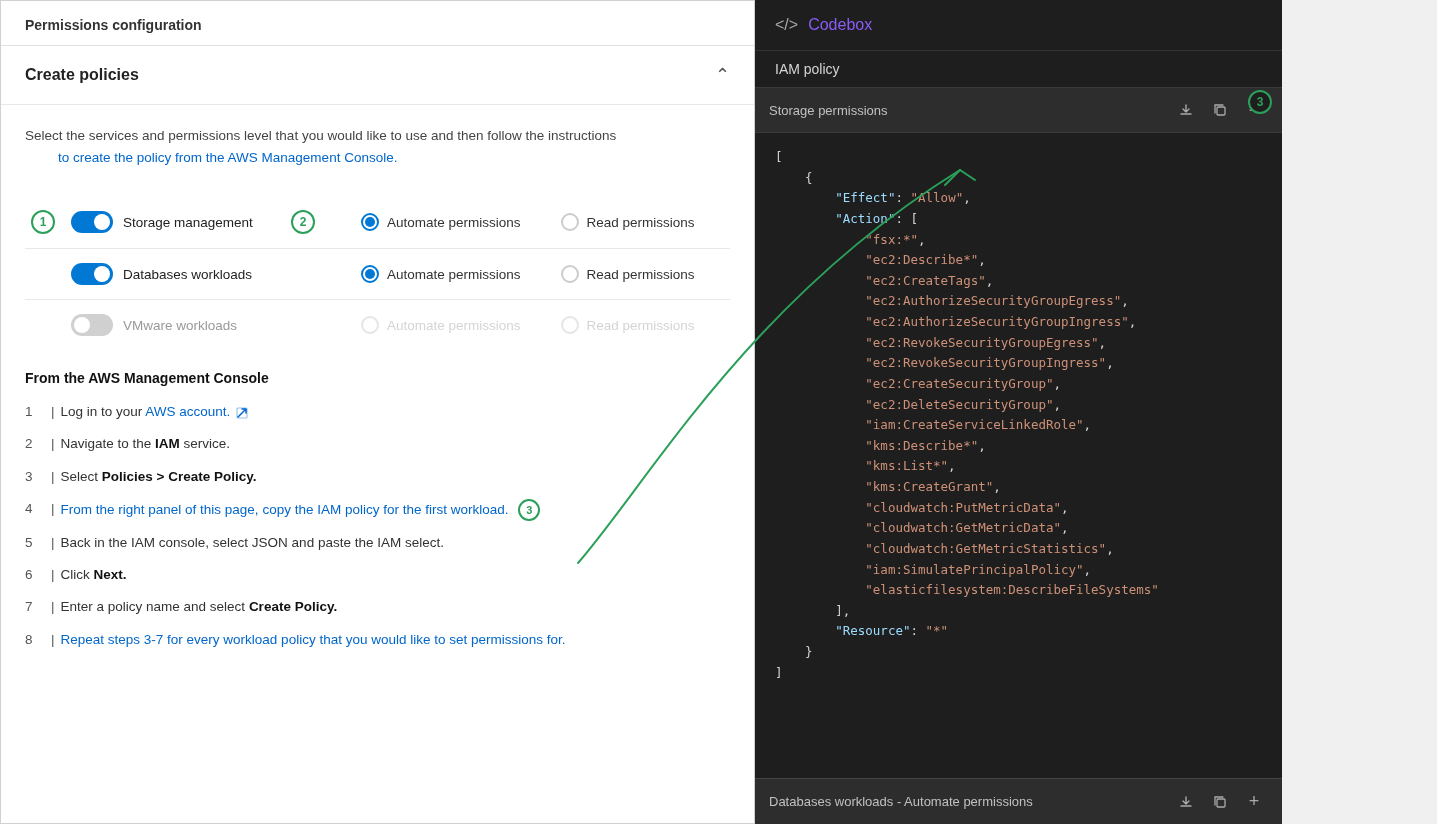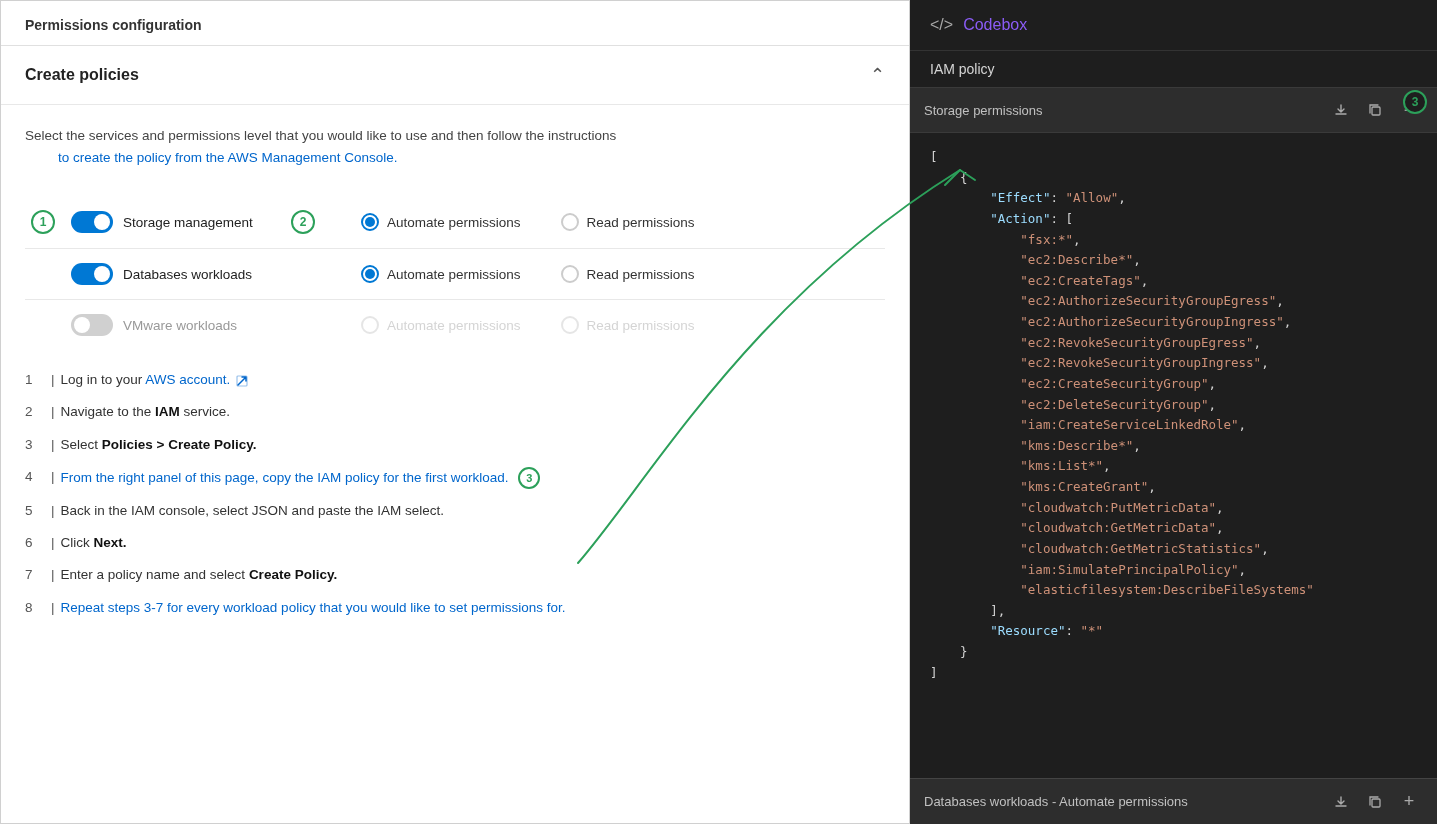--- a/index.html
+++ b/index.html
@@ -1,20 +1,20 @@
 <!DOCTYPE html>
 <html><head>
   <meta charset="utf-8">
   <style>
     * { box-sizing: border-box; margin: 0; padding: 0; }
     body { font-family: 'Segoe UI', Arial, sans-serif; font-size: 14px; background: #f0f0f0; display: flex; width: 1437px; height: 824px; overflow: hidden; }
 
     
     .left-panel {
-      width: 910px;
+      width: 755px;
       background: #ffffff;
       border: 1px solid #d0d0d0;
       display: flex;
       flex-direction: column;
       overflow-y: auto;
       padding: 0;
     }
 
     .page-title {
       font-size: 14px;
@@ -491,20 +491,21 @@
             <div class="radio-circle" style="border-color:#ccc;"></div>
             <span class="radio-label disabled">Read permissions</span>
           </div>
         </div>
       </div>
 
     </div>
   </div>
 
   <div class="instructions-section">
+    <div class="instructions-title">From the AWS Management Console</div>
 
     <div class="step-item">
       <span class="step-number">1</span>
       <span class="step-sep">|</span>
       <span class="step-text">Log in to your <a href="#">AWS account.</a>
         <svg width="12" height="12" viewBox="0 0 12 12" fill="none" xmlns="http://www.w3.org/2000/svg" style="display:inline;vertical-align:middle;margin-left:2px;">
           <path d="M10 2L2 10M10 2H6M10 2V6" stroke="#0066cc" stroke-width="1.5" stroke-linecap="round"></path>
           <rect x="1" y="1" width="10" height="10" rx="1" stroke="#0066cc" stroke-width="1.2" fill="none" opacity="0.4"></rect>
         </svg>
       </span>

